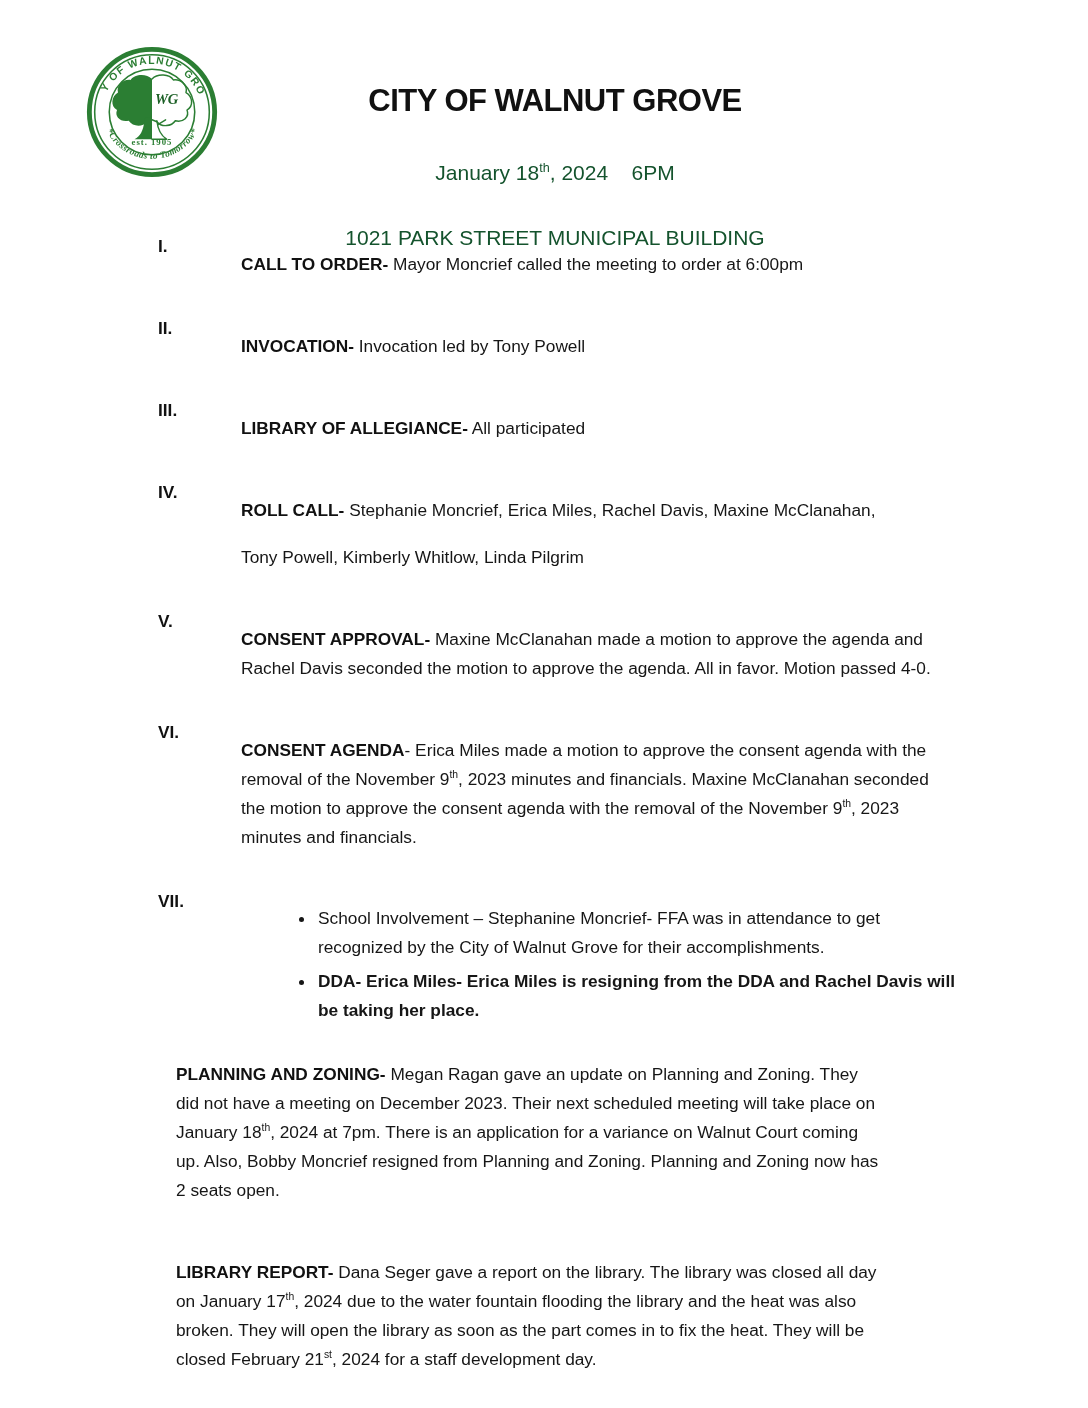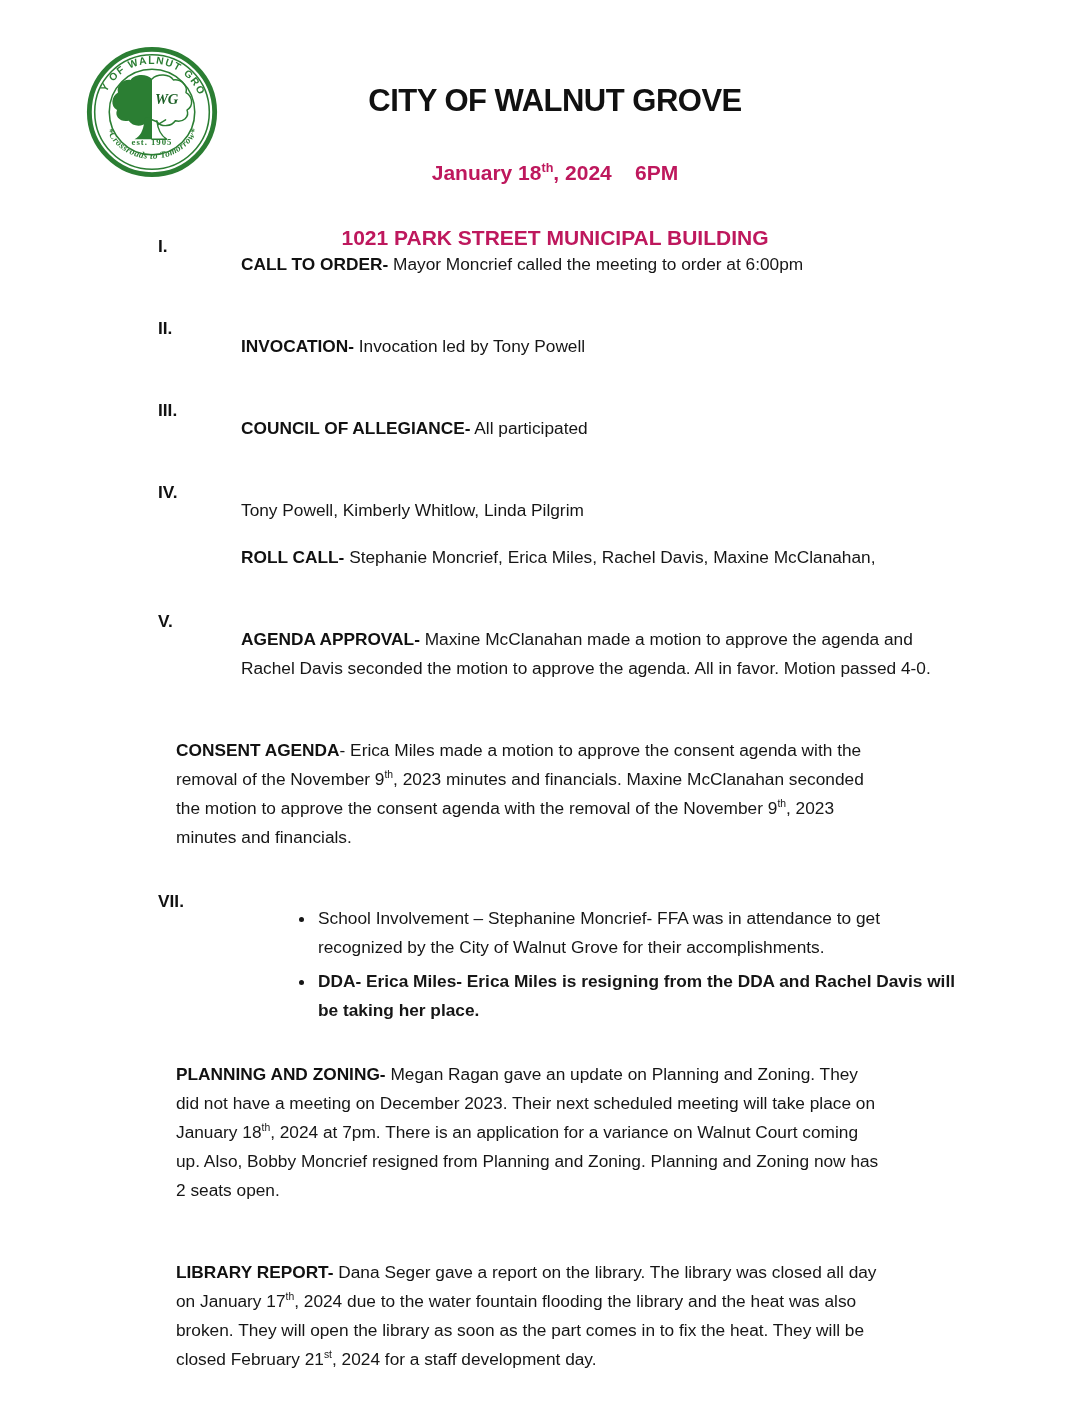--- a/index.html
+++ b/index.html
@@ -18,21 +18,21 @@
   .header-text {
     position: absolute; left: 150px; top: 46px; width: 810px;
     text-align: center; white-space: pre-wrap;
   }
   .title {
     margin: 0 0 3px 0;
     font-size: 31px; font-weight: bold; letter-spacing: -0.5px;
     line-height: 37px; color: #111;
   }
   .hline {
-    font-size: 21px; font-weight: bold; line-height: 29px; color: #be185d;
+    font-size: 21px; font-weight: normal; line-height: 29px; color: #14532d;
   }
   .hline sup, .para sup, .bullets sup {
     font-size: 0.6em; vertical-align: super; line-height: 0;
   }
 
   
   .seal-ring { fill: none; stroke: #2b7e33; }
   .ring-outer { stroke-width: 5; }
   .ring-mid   { stroke-width: 1.6; }
   .ring-inner { stroke-width: 1.6; }
@@ -138,40 +138,41 @@
   <div class="section">
     <div class="num">II.</div>
     <div class="content">
           <div class="para"><span class="b">INVOCATION-</span><span> Invocation led by Tony Powell</span></div>
         </div>
   </div>
 
   <div class="section">
     <div class="num">III.</div>
     <div class="content">
-          <div class="para"><span class="b">COUNCIL OF ALLEGIANCE-</span><span> All participated</span></div>
+          <div class="para"><span class="b">LIBRARY OF ALLEGIANCE-</span><span> All participated</span></div>
         </div>
   </div>
 
   <div class="section">
     <div class="num">IV.</div>
     <div class="content">
+          <div class="para"><span class="b">ROLL CALL-</span><span> Stephanie Moncrief, Erica Miles, Rachel Davis, Maxine McClanahan,</span></div>
           <div class="para"><span>Tony Powell, Kimberly Whitlow, Linda Pilgrim</span></div>
-          <div class="para"><span class="b">ROLL CALL-</span><span> Stephanie Moncrief, Erica Miles, Rachel Davis, Maxine McClanahan,</span></div>
         </div>
   </div>
 
   <div class="section">
     <div class="num">V.</div>
     <div class="content">
-          <div class="para"><span class="b">AGENDA APPROVAL-</span><span> Maxine McClanahan made a motion to approve the agenda and Rachel Davis seconded the motion to approve the agenda. All in favor. Motion passed 4-0.</span></div>
+          <div class="para"><span class="b">CONSENT APPROVAL-</span><span> Maxine McClanahan made a motion to approve the agenda and Rachel Davis seconded the motion to approve the agenda. All in favor. Motion passed 4-0.</span></div>
         </div>
   </div>
 
   <div class="section">
+    <div class="num">VI.</div>
     <div class="content">
           <div class="para"><span class="b">CONSENT AGENDA</span><span>- Erica Miles made a motion to approve the consent agenda with the removal of the November 9</span><sup>th</sup><span>, 2023 minutes and financials. Maxine McClanahan seconded the motion to approve the consent agenda with the removal of the November 9</span><sup>th</sup><span>, 2023 minutes and financials.</span></div>
         </div>
   </div>
 
   <div class="section">
     <div class="num">VII.</div>
     <div class="content">
           <ul class="bullets">
             <li><span>School Involvement – Stephanine Moncrief- FFA was in attendance to get recognized by the City of Walnut Grove for their accomplishments.</span></li>

